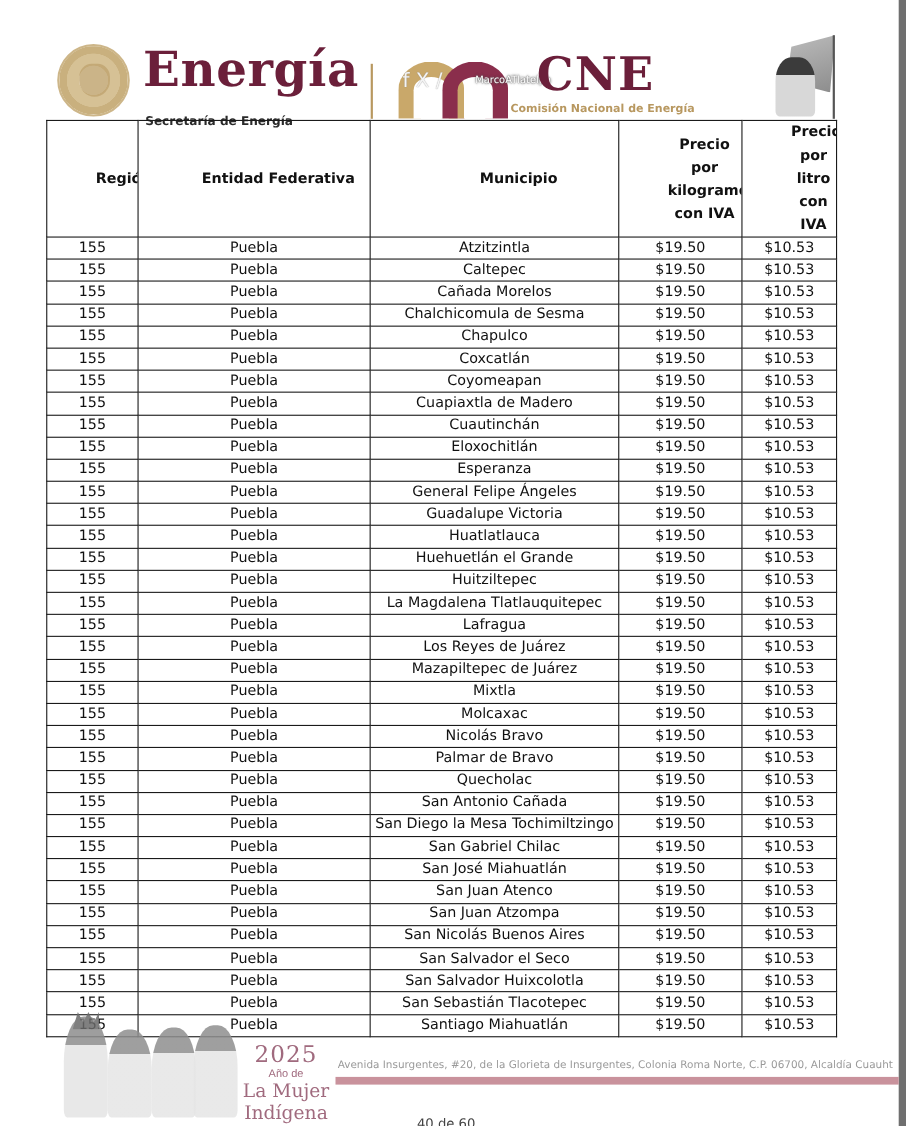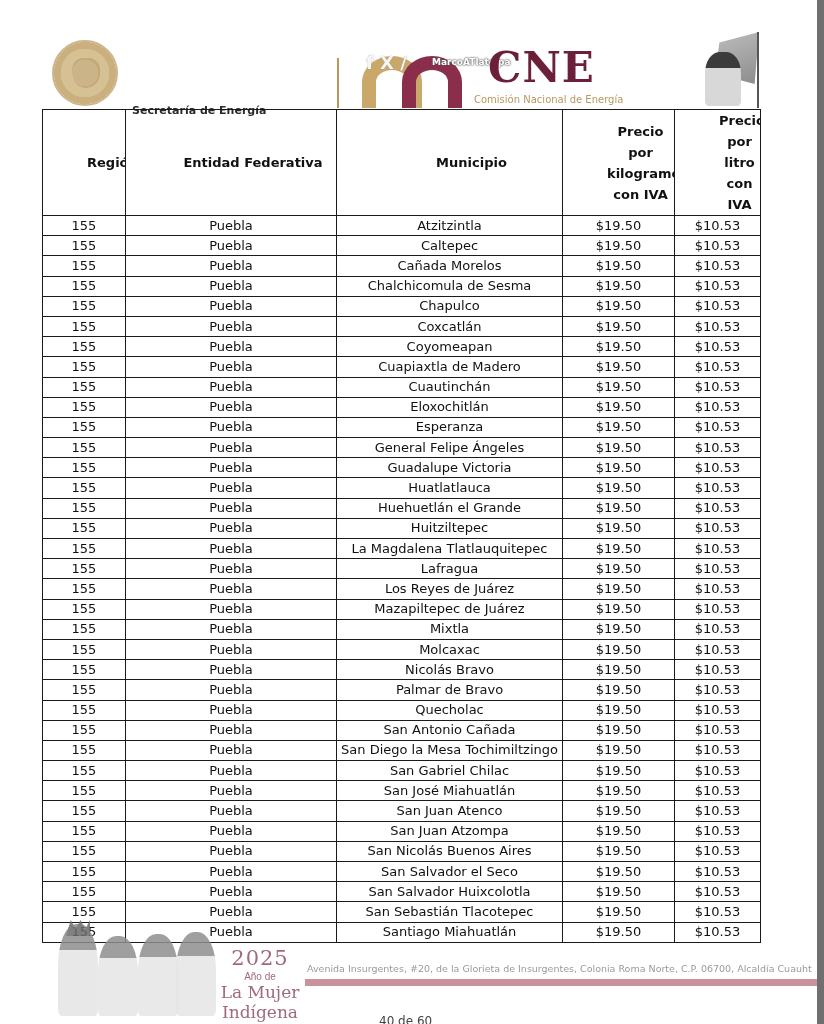--- a/index.html
+++ b/index.html
@@ -16,27 +16,27 @@
   .seal::after { content: ""; position: absolute; left: 18px; top: 16px; width: 28px; height: 30px; border-radius: 40% 40% 50% 50%;
           background: #b89a62; opacity: .6; }
   .brand-energia { position: absolute; left: 80px; top: 14px; font-family: "DejaVu Serif", "Liberation Serif", serif;
           font-weight: bold; font-size: 44px; color: #6b1f3a; letter-spacing: .5px; line-height: 44px; }
   .brand-energia-sub { position: absolute; left: 82px; top: 76px; font-size: 11px; font-weight: bold; color: #2a2a2a; }
   .divider { position: absolute; left: 287px; top: 30px; width: 2px; height: 50px; background: #b89860; }
   .cne-emblem { position: absolute; left: 312px; top: 20px; width: 100px; height: 60px; overflow: hidden; }
   .cne-emblem .arc { position: absolute; border-radius: 50% 50% 0 0; border-style: solid; border-bottom: none; }
   .arc.a1 { left: 0; top: 8px; width: 60px; height: 52px; border-width: 14px; border-color: #c9a86a; }
   .arc.a2 { left: 40px; top: 8px; width: 60px; height: 52px; border-width: 14px; border-color: #8a2e4c; }
-  .watermark { position: absolute; left: 312px; top: 25px; width: 150px; height: 20px; color: #ffffff; font-size: 9px; font-weight: bold;
+  .watermark { position: absolute; left: 312px; top: 36px; width: 150px; height: 20px; color: #ffffff; font-size: 9px; font-weight: normal;
           text-shadow: 0 0 2px #555, 0 0 2px #555; }
   .wm-icons { position: absolute; left: 4px; top: 0; font-size: 18px; line-height: 20px; color: #f5f5f5; text-shadow: 0 0 1px #888; }
   .wm-name { position: absolute; left: 70px; top: 4px; }
   .cne-title { position: absolute; left: 438px; top: 18px; font-family: "DejaVu Serif", "Liberation Serif", serif; font-weight: bold;
           font-size: 42px; color: #6b1f3a; line-height: 44px; letter-spacing: 1px; }
-  .cne-sub { position: absolute; left: 424px; top: 66px; font-size: 10px; font-weight: normal; color: #b89860; }
+  .cne-sub { position: absolute; left: 414px; top: 66px; font-size: 10px; font-weight: bold; color: #b89860; }
   .heroine { position: absolute; left: 645px; top: 4px; width: 66px; height: 76px; }
   .heroine .flag { position: absolute; right: 2px; top: 0; width: 44px; height: 52px; background: linear-gradient(160deg, #bdbdbd, #8c8c8c);
           clip-path: polygon(10% 20%, 100% 0, 90% 100%, 0 80%); }
   .heroine .figure { position: absolute; left: 10px; top: 20px; width: 36px; height: 54px; background: linear-gradient(180deg, #3b3b3b 0 30%, #d8d8d8 30% 100%);
           border-radius: 40% 40% 10% 10%; }
   .heroine .pole { position: absolute; right: 2px; top: 0; width: 2px; height: 76px; background: #555; }
 
   
   .table { position: absolute; left: 42px; top: 109px; border-collapse: collapse; table-layout: fixed; width: 718px; }
   .table th, .table td { border: 1.2px solid #1a1a1a; text-align: center; vertical-align: middle; padding: 0; overflow: hidden; white-space: nowrap; }
@@ -57,20 +57,21 @@
   .footer-bar { position: absolute; left: 305px; top: 979px; width: 512px; height: 7px; background: #c9929c; }
   .page-number { position: absolute; left: 379px; top: 1015px; font-size: 12px; color: #444; line-height: 12px; }
 </style>
 </head>
 <body>
 
 <div class="page-edge"></div>
 
 <div class="header">
   <div class="seal"></div>
+  <div class="brand-energia">Energía</div>
   <div class="brand-energia-sub">Secretaría de Energía</div>
   <div class="divider"></div>
   <div class="cne-emblem">
     <div class="arc a1"></div>
     <div class="arc a2"></div>
   </div>
   <div class="watermark">
     <span class="wm-icons">f X /</span>
     <span class="wm-name">MarcoATlatelpa</span>
   </div>

